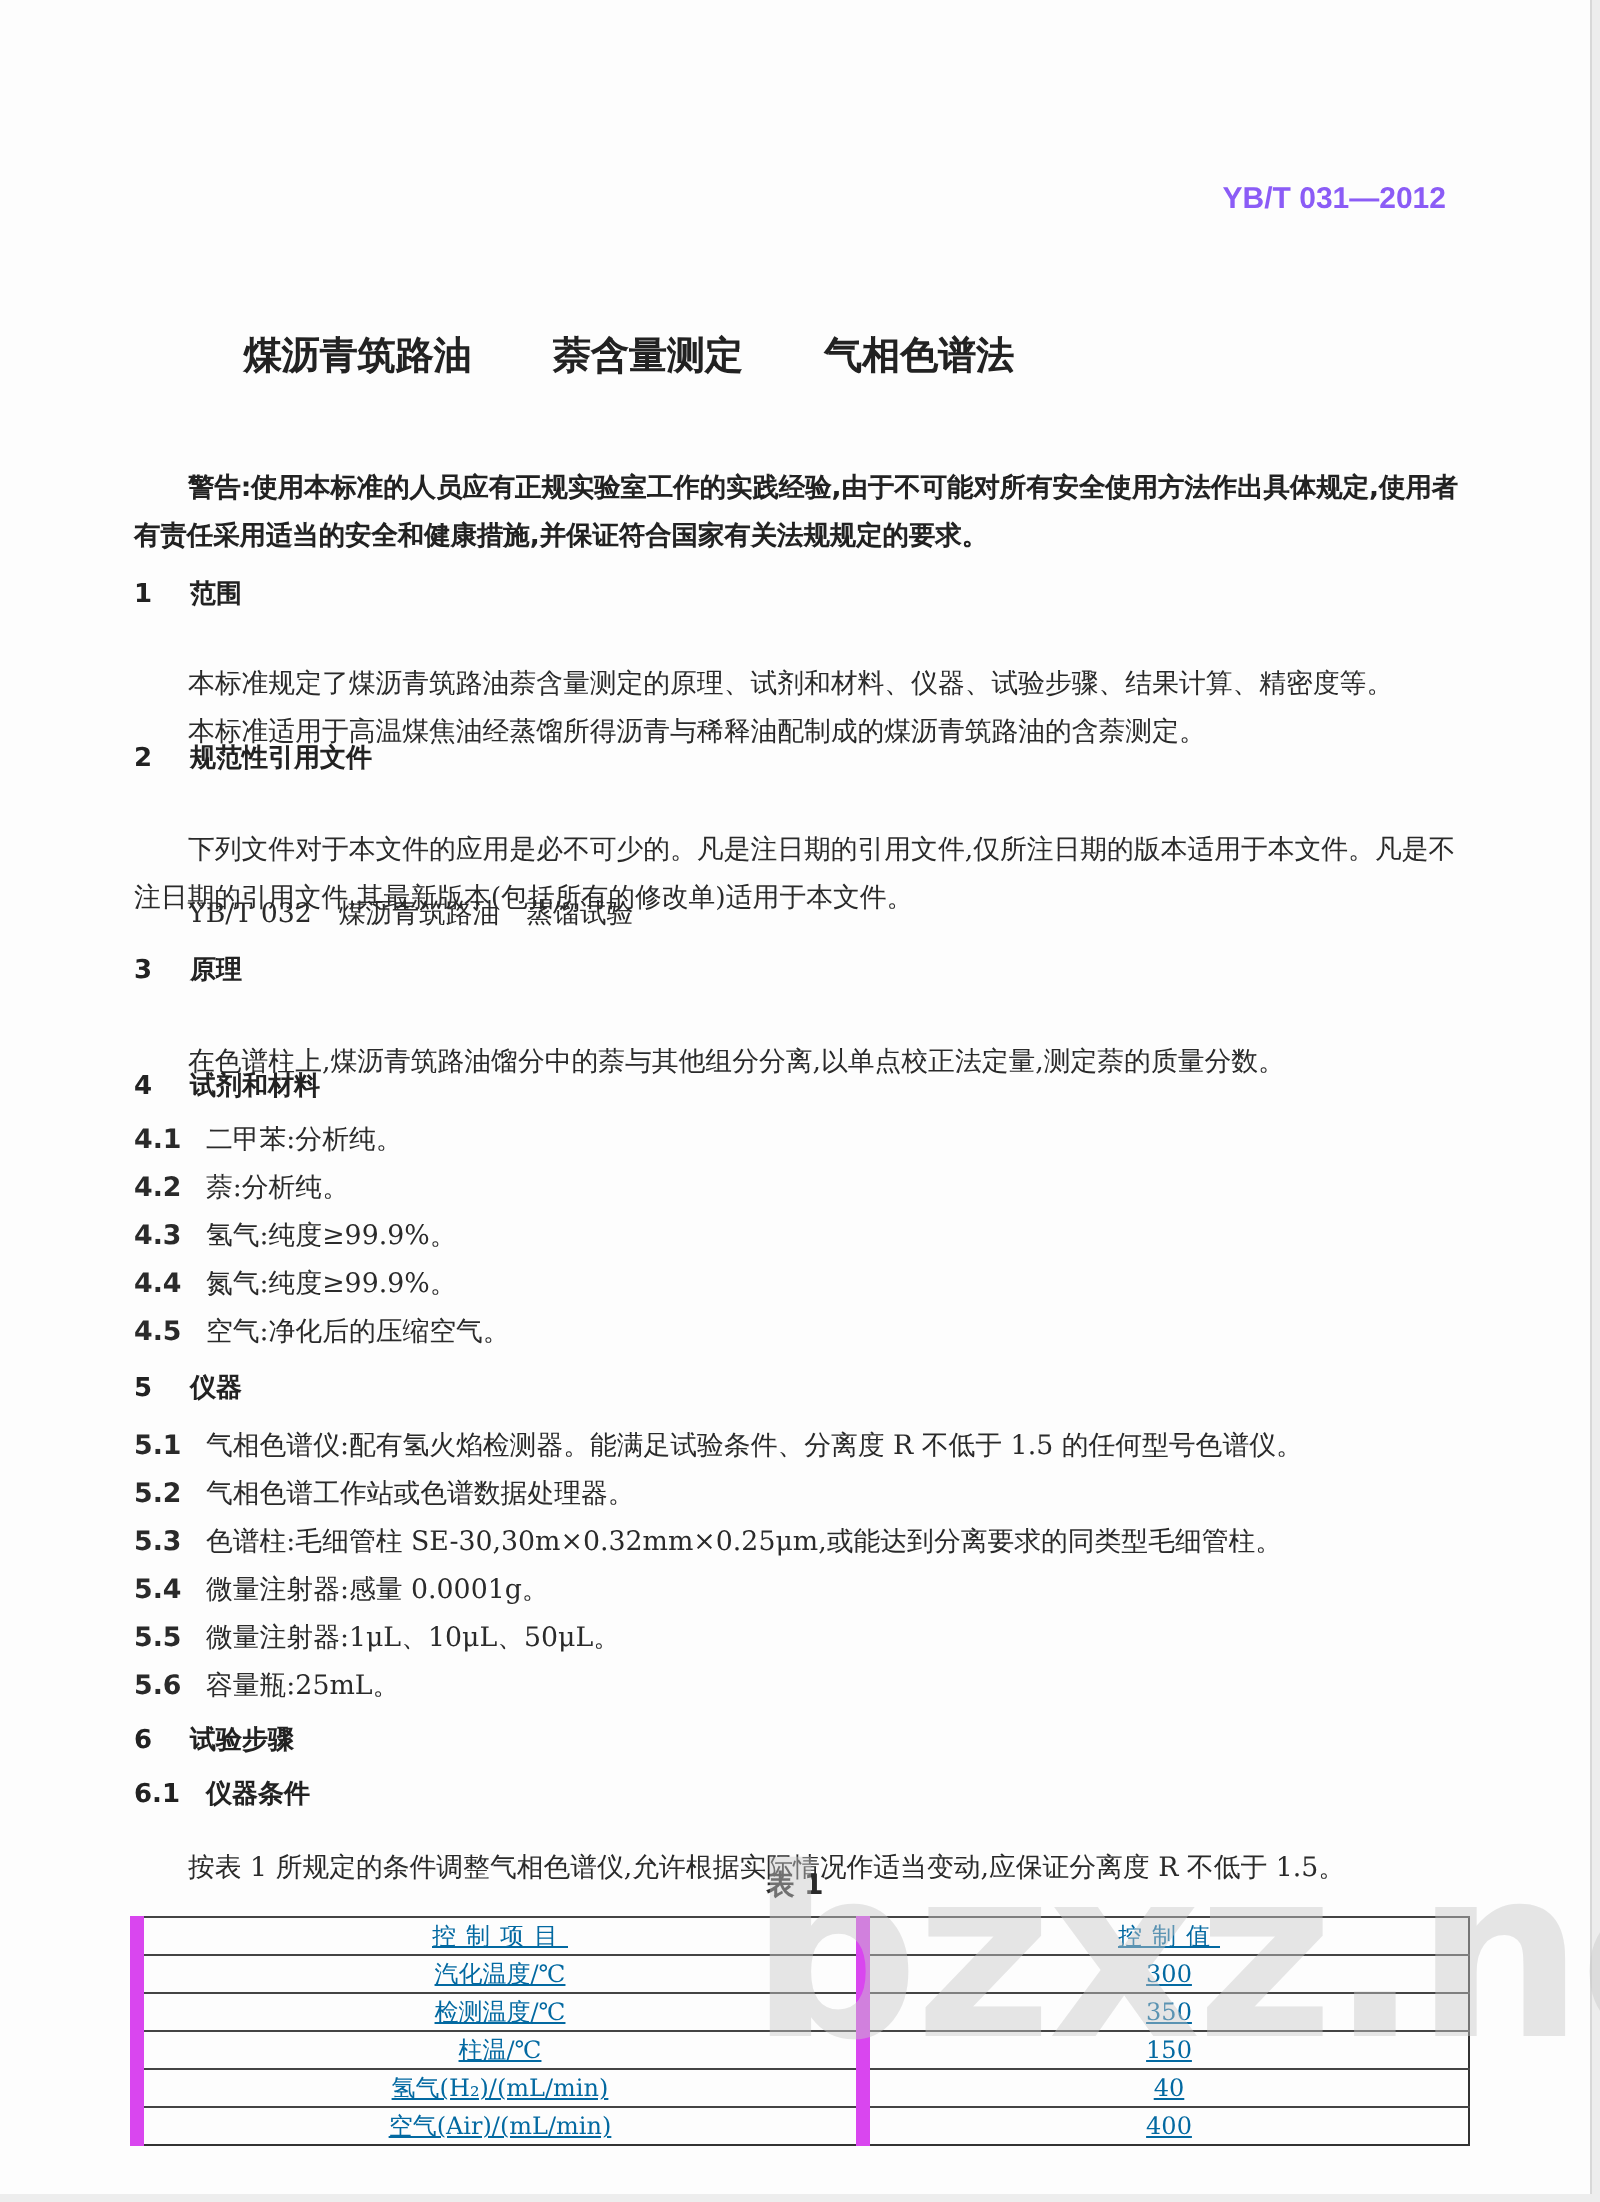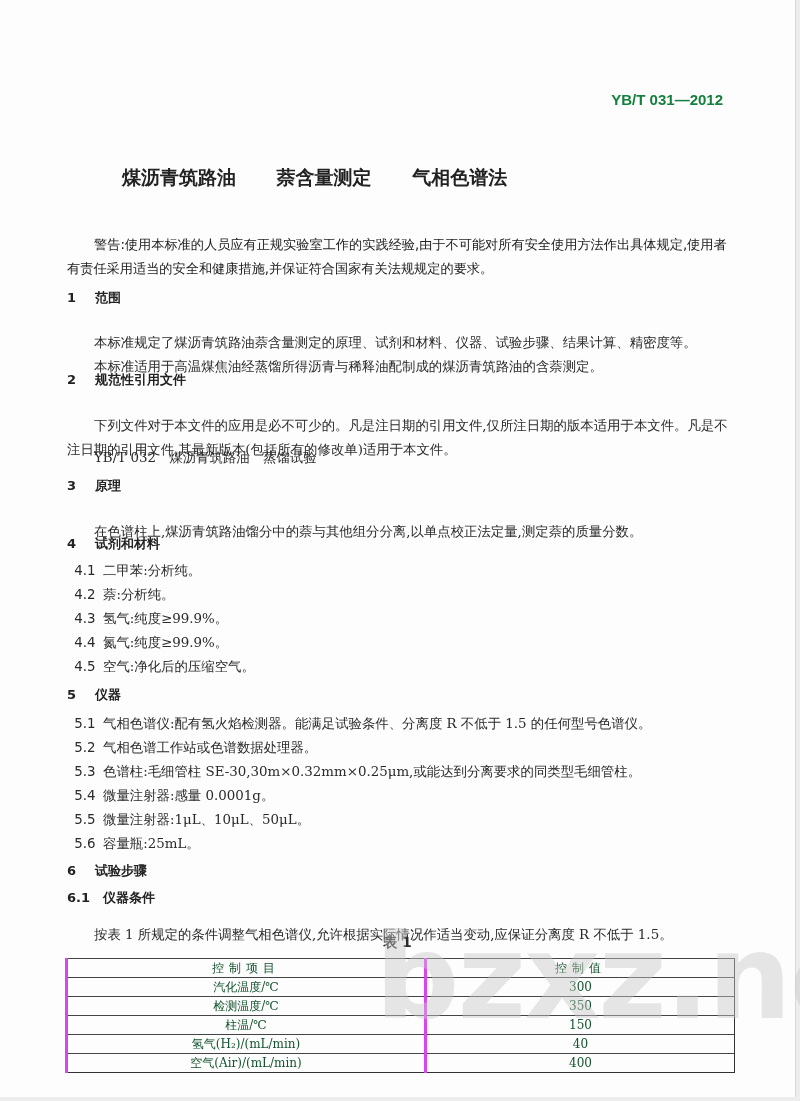--- a/index.html
+++ b/index.html
@@ -10,51 +10,51 @@
     color: #2a2a2a;
   }
   .page {
     position: absolute; left: 0; top: 0; width: 795px; height: 1097px;
     background: #fdfdfd;
     border-right: 1px solid #d8d8d8;
   }
   .std-code {
     position: absolute; right: 72px; top: 91px;
     font-family: "Liberation Sans", "DejaVu Sans", sans-serif;
-    font-size: 15px; font-weight: bold; color: #15803d; letter-spacing: 0;
+    font-size: 15px; font-weight: bold; color: #8b5cf6; letter-spacing: 0;
   }
   .title {
     position: absolute; left: 0; width: 629px; top: 165px; text-align: center;
     font-family: "DejaVu Sans", sans-serif; font-weight: bold;
     font-size: 19px; color: #222; word-spacing: 14px;
   }
   .title span { margin: 0 10px; }
   .block { position: absolute; left: 67px; width: 672px; font-size: 13.4px; line-height: 24px; }
   .warning {
-    top: 233px; font-family: "DejaVu Sans", sans-serif; font-weight: normal;
+    top: 233px; font-family: "DejaVu Sans", sans-serif; font-weight: bold;
     text-indent: 27px; font-size: 13.2px; line-height: 24px; color: #222;
   }
   .h1 { font-family: "DejaVu Sans", sans-serif; font-weight: bold; font-size: 13px; color: #222; }
   .h1 .num { display: inline-block; width: 28px; }
   .para { text-indent: 27px; margin-top: 16px; }
   .item { font-size: 13.4px; }
-  .item .num { display: inline-block; width: 36px; font-family: "DejaVu Sans", sans-serif; font-weight: normal; text-align: center; }
+  .item .num { display: inline-block; width: 36px; font-family: "DejaVu Sans", sans-serif; font-weight: bold; }
   .ref { padding-left: 27px; }
   .table-caption {
     position: absolute; left: 0; width: 795px; top: 934px; text-align: center;
     font-family: "DejaVu Sans", sans-serif; font-weight: bold; font-size: 14px;
   }
   table.tbl {
     position: absolute; left: 65px; top: 958px; width: 670px;
     border-collapse: collapse; font-size: 12px;
     border: 1.5px solid #333;
   }
   table.tbl td {
-    border-top: 1px solid #444; border-left: 3px solid #d946ef;
-    height: 18px; padding: 0; text-align: center; color: #14532d; line-height: 18px;
+    border-top: 1px solid #444; border-left: 7px solid #d946ef;
+    height: 18px; padding: 0; text-align: center; color: #0369a1; line-height: 18px; text-decoration: underline;
   }
   table.tbl td.col1 { width: 356px; }
   table.tbl tr.head td { letter-spacing: 5px; }
   .watermark {
     position: absolute; left: 375px; top: 918px;
     font-family: "DejaVu Sans", sans-serif; font-weight: bold;
     font-size: 118px; color: rgba(200,200,200,0.45); letter-spacing: -2px;
     pointer-events: none; line-height: 1;
   }
 </style>

